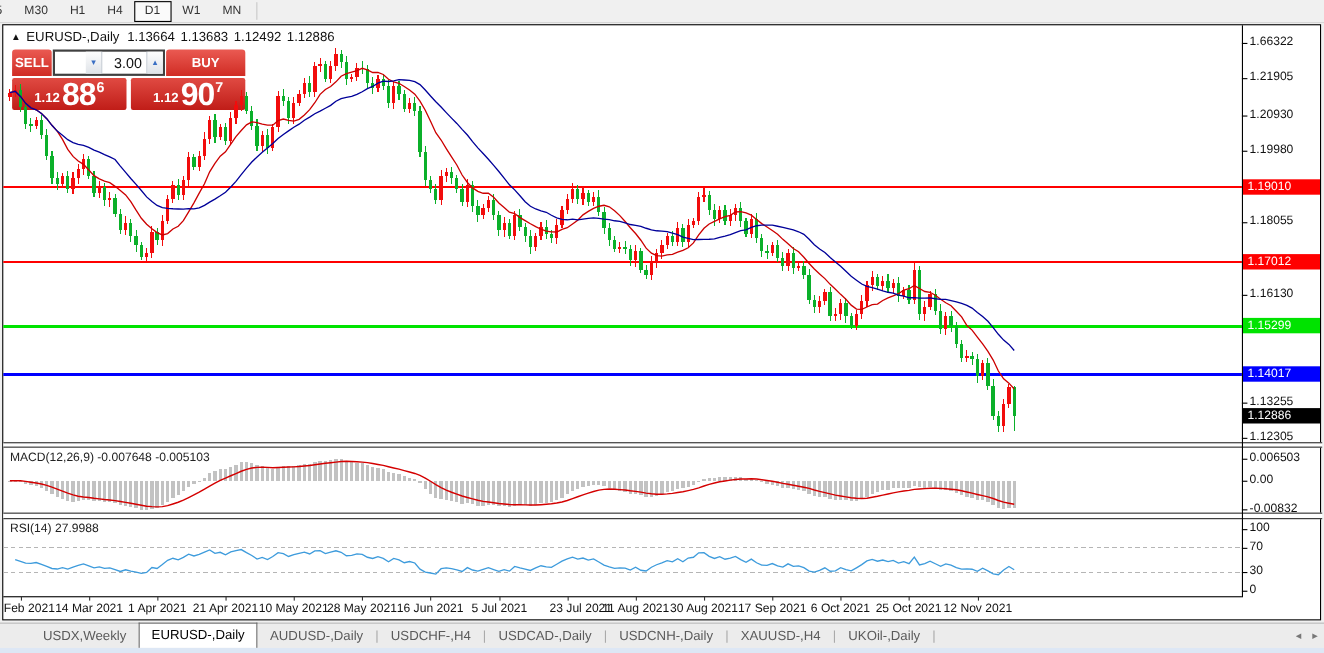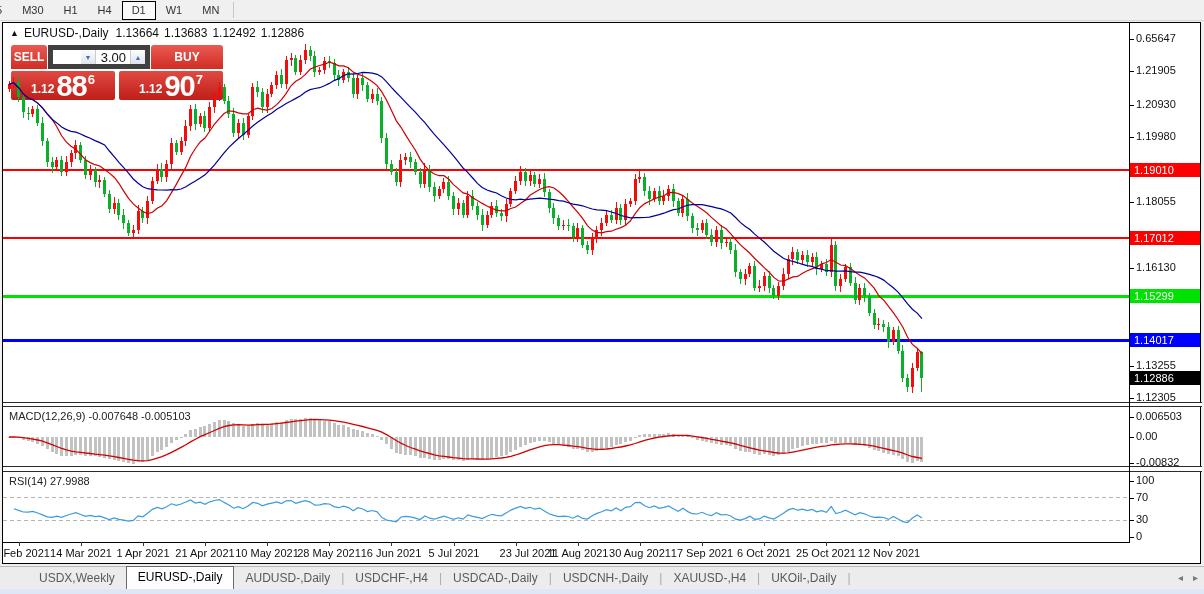--- a/index.html
+++ b/index.html
@@ -23,21 +23,21 @@
   .chart-title .tri { font-size:9px; color:#111; }
   .chart-title .num { margin-left:2px; }
 
   
   .trade-widget { position:absolute; left:8px; top:22px; width:212px; }
   .tw-row1 { display:flex; height:24px; }
   .tw-btn { background:linear-gradient(#ea5a52,#d02c24); color:#fff; font-size:12px; font-weight:bold;
     display:flex; align-items:center; justify-content:center; border-radius:3px 3px 0 0; }
   .tw-sell { width:36px; }
   .tw-buy { width:72px; border-radius:3px 3px 0 0; }
-  .tw-spin { flex:1; display:flex; border:5px solid #404040; background:#fff; margin:0 1px;padding-left:28px; }
+  .tw-spin { flex:1; display:flex; border:2px solid #404040; background:#fff; margin:0 1px;padding-left:28px; }
   .tw-spin-btn { width:15px; background:linear-gradient(#fdfdfd,#dfe3e8); border-right:1px solid #c6ccd4;
     color:#3a6fc4; font-size:7px; display:flex; align-items:center; justify-content:center; }
   .tw-spin-btn.up { border-right:none; border-left:1px solid #c6ccd4; }
   .tw-vol { flex:1; font-size:13px; color:#111; display:flex; align-items:center; justify-content:flex-end; padding-right:4px; }
   .tw-row2 { display:flex; gap:4px; margin-top:2px; }
   .quote-box { width:104px; height:29px; background:linear-gradient(#e04a42,#c01d18); color:#fff;
     display:flex; align-items:flex-end; justify-content:center; border-radius:2px; padding-bottom:1px; }
   .qb-small { font-size:12px; font-weight:bold; margin-bottom:3px; }
   .qb-big { font-size:29px; font-weight:bold; line-height:26px; margin-left:2px; letter-spacing:-1px; }
   .qb-sup { font-size:13px; font-weight:bold; margin-bottom:12px; margin-left:1px; }
@@ -719,21 +719,21 @@
         <line x1="0" y1="47.2" x2="1126" y2="47.2" stroke="#b5b5b5" stroke-width="1" stroke-dasharray="4 3"></line>
         <path d="M10.8 35.8 L15.6 37.4 L20.3 39.0 L25.1 39.1 L29.9 38.4 L34.7 40.0 L39.5 41.9 L44.2 43.8 L49.0 44.3 L53.8 43.1 L58.6 44.3 L63.4 42.5 L68.1 41.0 L72.9 39.6 L77.7 41.5 L82.5 43.3 L87.3 42.3 L92.0 43.7 L96.8 43.2 L101.6 44.9 L106.4 46.5 L111.2 45.0 L115.9 46.3 L120.7 47.2 L125.5 48.2 L130.3 47.4 L135.1 42.9 L139.8 43.8 L144.6 40.2 L149.4 36.4 L154.2 34.5 L159.0 35.9 L163.7 33.7 L168.5 30.8 L173.3 32.4 L178.1 31.0 L182.9 29.0 L187.6 27.0 L192.4 30.1 L197.2 29.1 L202.0 31.4 L206.8 28.8 L211.5 27.5 L216.3 26.6 L221.1 29.4 L225.9 32.0 L230.7 35.2 L235.4 33.7 L240.2 35.7 L245.0 32.9 L249.8 29.4 L254.6 30.3 L259.3 32.9 L264.1 31.2 L268.9 30.1 L273.7 28.9 L278.5 30.6 L283.2 27.8 L288.0 27.6 L292.8 30.3 L297.6 28.9 L302.4 27.7 L307.1 29.1 L311.9 32.2 L316.7 31.9 L321.5 30.6 L326.3 31.0 L331.0 33.6 L335.8 34.7 L340.6 33.1 L345.4 34.6 L350.2 37.7 L354.9 34.7 L359.7 36.0 L364.5 38.6 L369.3 37.5 L374.1 38.8 L378.8 44.4 L383.6 47.1 L388.4 47.9 L393.2 48.9 L398.0 44.0 L402.7 43.3 L407.5 43.9 L412.3 45.1 L417.1 46.5 L421.9 43.0 L426.6 45.2 L431.4 46.2 L436.2 44.6 L441.0 43.1 L445.8 44.8 L450.5 46.4 L455.3 44.8 L460.1 46.2 L464.9 41.9 L469.7 43.3 L474.4 44.4 L479.2 45.6 L484.0 43.2 L488.8 41.3 L493.6 42.3 L498.3 42.8 L503.1 40.0 L507.9 37.1 L512.7 35.1 L517.5 33.5 L522.2 35.3 L527.0 34.3 L531.8 36.2 L536.6 35.1 L541.4 37.9 L546.1 40.7 L550.9 42.4 L555.7 43.7 L560.5 43.2 L565.3 43.5 L570.0 45.2 L574.8 42.7 L579.6 45.4 L584.4 46.1 L589.2 42.7 L593.9 40.4 L598.7 38.7 L603.5 36.7 L608.3 37.8 L613.1 35.0 L617.8 37.7 L622.6 34.3 L627.4 33.6 L632.2 29.6 L637.0 29.4 L641.7 32.8 L646.5 34.7 L651.3 33.0 L656.1 35.4 L660.9 34.3 L665.6 32.9 L670.4 35.7 L675.2 38.2 L680.0 35.3 L684.8 38.6 L689.5 40.7 L694.3 41.0 L699.1 39.3 L703.9 41.5 L708.7 42.6 L713.4 39.6 L718.2 41.9 L723.0 41.5 L727.8 43.0 L732.6 46.2 L737.3 47.1 L742.1 45.6 L746.9 43.2 L751.7 46.3 L756.5 45.9 L761.2 43.1 L766.0 44.9 L770.8 46.0 L775.6 43.2 L780.4 40.3 L785.1 36.9 L789.9 35.5 L794.7 37.2 L799.5 36.1 L804.3 37.6 L809.0 36.4 L813.8 38.9 L818.6 37.6 L823.4 39.4 L828.2 33.5 L832.9 40.6 L837.7 39.3 L842.5 37.1 L847.3 39.5 L852.1 41.8 L856.8 39.6 L861.6 40.8 L866.4 43.0 L871.2 44.4 L876.0 44.2 L880.7 44.5 L885.5 46.4 L890.3 43.5 L895.1 46.0 L899.9 48.7 L904.6 49.5 L909.4 45.1 L914.2 42.0 L919.0 44.9 " fill="none" stroke="#3d9bdc" stroke-width="1.2" shape-rendering="auto"></path>
       </svg>
     <div class="pane-label" style="left:6px;top:452px;">RSI(14) 27.9988</div>
     <div style="position:absolute;left:0;top:519px;width:1126px;height:1px;background:#000;"></div>
 
     <div class="v-axis-line"></div>
 
     <div id="priceAxis">
         <div class="axis-dash" style="top: 16px;"></div>
-        <div class="axis-tick" style="top: 9px;">0.65647</div>
+        <div class="axis-tick" style="top: 9px;">1.66322</div>
         <div class="axis-dash" style="top: 48px;"></div>
         <div class="axis-tick" style="top: 41px;">1.21905</div>
         <div class="axis-dash" style="top: 82px;"></div>
         <div class="axis-tick" style="top: 75px;">1.20930</div>
         <div class="axis-dash" style="top: 114px;"></div>
         <div class="axis-tick" style="top: 107px;">1.19980</div>
         <div class="axis-dash" style="top: 179px;"></div>
         <div class="axis-tick" style="top: 172px;">1.18055</div>
         <div class="axis-dash" style="top: 245px;"></div>
         <div class="axis-tick" style="top: 238px;">1.16130</div>

